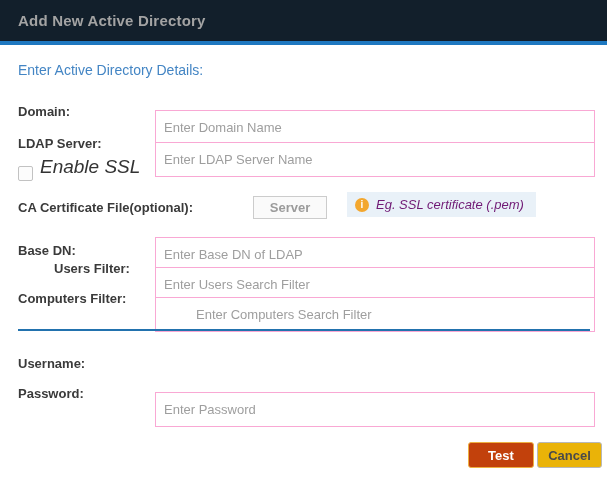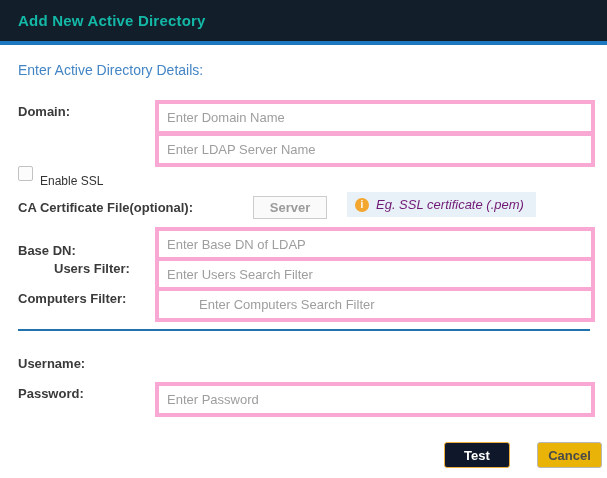--- a/index.html
+++ b/index.html
@@ -1,74 +1,75 @@
 <!DOCTYPE html>
 <html><head>
 <meta charset="utf-8">
 <style>
   html,body{margin:0;padding:0;background:#ffffff;}
   body{font-family:"Liberation Sans", sans-serif;}
   .dialog{position:relative;width:607px;height:478px;background:#ffffff;overflow:hidden;}
 
   
   .hdr{position:absolute;left:0;top:0;width:607px;height:41px;background:#121f2b;}
-  .hdr-title{position:absolute;left:18px;top:0;line-height:41px;color:#14b8a6;
+  .hdr-title{position:absolute;left:18px;top:0;line-height:41px;color:#a3a3a3;
              font-size:15px;font-weight:bold;letter-spacing:.2px;}
   .hdr-accent{position:absolute;left:0;top:41px;width:607px;height:4px;background:#1e78c0;}
 
   
   .section-heading{position:absolute;left:18px;top:62px;color:#4385c4;font-size:14px;}
 
   
   .lbl{position:absolute;left:18px;color:#3a3a3a;font-size:13px;font-weight:bold;line-height:24px;}
-  .inp{position:absolute;left:155px;width:440px;height:35px;border:4px solid #f9a8d4;
+  .inp{position:absolute;left:155px;width:440px;height:35px;border:1px solid #f9a8d4;
        box-sizing:border-box;font-family:"Liberation Sans",sans-serif;font-size:13px;
-       color:#333;padding:0 8px;outline:none;background:#fff;}
+       color:#333;padding:0 8px;outline:none;background:#fff;margin-top:10px;}
   .inp::placeholder{color:#9e9e9e;opacity:1;}
 
   
   .chk{position:absolute;left:18px;top:166px;width:13px;height:13px;background:#fcfcfc;
        border:1px solid #c2c2c2;border-radius:2px;cursor:pointer;}
-  .chk-label{position:absolute;left:40px;top:172px;font-size:12px;color:#333;line-height:18px;}
+  .chk-label{position:absolute;left:40px;top:158px;font-size:19px;color:#333;line-height:18px;font-style:italic;}
 
   
   .browse-btn{position:absolute;left:253px;top:196px;width:74px;height:23px;
               background:#fafafa;border:1px solid #cccccc;color:#9b9b9b;font-weight:bold;
               font-size:13px;font-family:"Liberation Sans",sans-serif;cursor:pointer;}
   .hint-badge{position:absolute;left:347px;top:192px;height:25px;background:#e9f1f8;
               display:flex;align-items:center;padding:0 12px 0 8px;}
   .info-icon{display:inline-block;width:14px;height:14px;border-radius:50%;background:#f3a72e;
              color:#ffffff;font-size:10px;font-weight:bold;text-align:center;line-height:14px;
              margin-right:7px;font-style:normal;}
   .hint-text{color:#701a75;font-size:13px;font-style:italic;}
 
   
   .divider{position:absolute;left:18px;top:329px;width:572px;height:2px;background:#2272ae;}
 
   
   .btn{position:absolute;top:442px;height:26px;font-size:13px;font-weight:bold;
        font-family:"Liberation Sans",sans-serif;border-radius:3px;cursor:pointer;}
-  .btn-test{left:444px;width:66px;background:#0f172a;border:1px solid #eeb041;color:#ffffff;}
+  .btn-test{left:468px;width:66px;background:#c2410c;border:1px solid #eeb041;color:#ffffff;}
   .btn-cancel{left:537px;width:65px;background:#eab308;border:1px solid #b8b8b8;color:#4a4a4a;}
 </style>
 </head>
 <body>
 
 <div class="dialog">
 
   <div class="hdr">
     <div class="hdr-title">Add New Active Directory</div>
   </div>
   <div class="hdr-accent"></div>
 
   <div class="section-heading">Enter Active Directory Details:</div>
 
   <label class="lbl" style="top:100px;">Domain:</label>
   <input class="inp" style="top: 100px;" type="text" placeholder="Enter Domain Name">
 
+  <label class="lbl" style="top:132px;">LDAP Server:</label>
   <input class="inp" style="top: 132px;" type="text" placeholder="Enter LDAP Server Name">
 
   <span class="chk"></span>
   <span class="chk-label">Enable SSL</span>
 
   <label class="lbl" style="top:196px;">CA Certificate File(optional):</label>
   <button class="browse-btn">Server</button>
   <div class="hint-badge">
     <span class="info-icon">i</span>
     <span class="hint-text">Eg. SSL certificate (.pem)</span>

